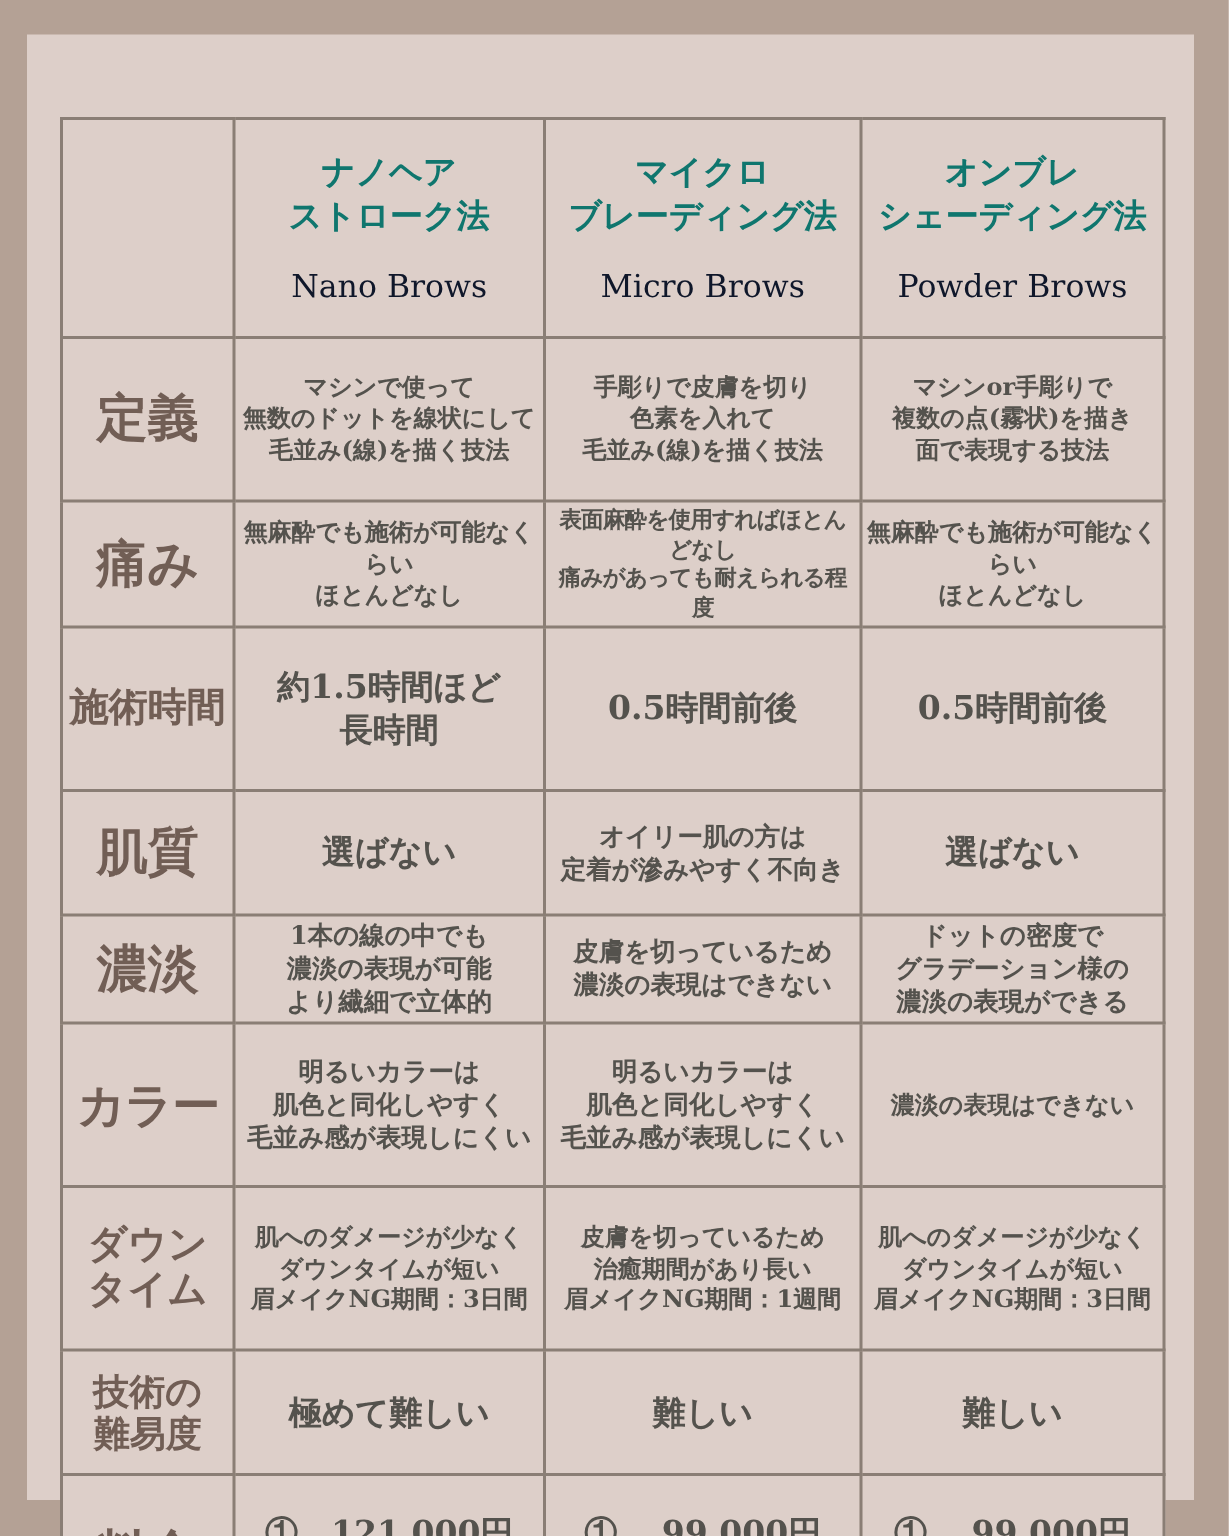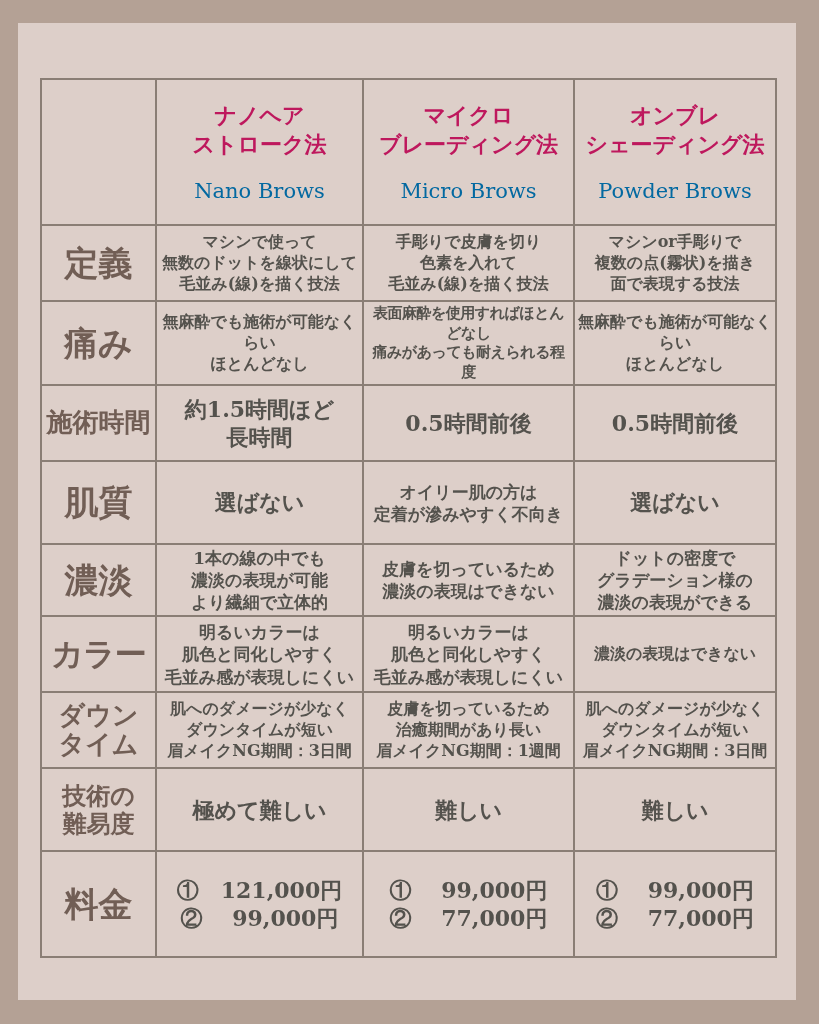--- a/index.html
+++ b/index.html
@@ -31,28 +31,28 @@
   }
   
   .col-label  { width: 115px; }
   .col-nano   { width: 207px; }
   .col-micro  { width: 211px; }
   .col-powder { width: 202px; }
 
   
   tr.h-header { height: 105px; }
   .hd-jp {
-    color: #be185d;
+    color: #0f766e;
     font-weight: bold;
     font-size: 22px;
     line-height: 1.3;
     white-space: pre-line;
   }
   .hd-en {
-    color: #0369a1;
+    color: #0f172a;
     font-weight: normal;
     font-size: 21px;
     margin-top: 2px;
   }
 
   
   .row-label {
     color: #715e55;
     font-weight: bold;
     line-height: 1.15;
@@ -67,21 +67,21 @@
     color: #54524d;
     font-weight: bold;
     line-height: 1.3;
   }
   .fs15 { font-size: 15px; letter-spacing: -0.5px; }
   .fs16 { font-size: 16px; margin-top: 24px; }
   .fs17 { font-size: 17px; }
   .fs22 { font-size: 22px; }
 
   
-  tr.h-86 { height: 76px; padding-left: 32px; }
+  tr.h-86 { height: 109px; padding-left: 32px; }
   tr.h-83 { height: 83px; }
   tr.h-87 { height: 62px; padding-left: 15px; }
   tr.h-82 { height: 106px; }
 </style>
 </head>
 <body>
 
 <div class="panel">
   <table class="cmp">
     <colgroup>

